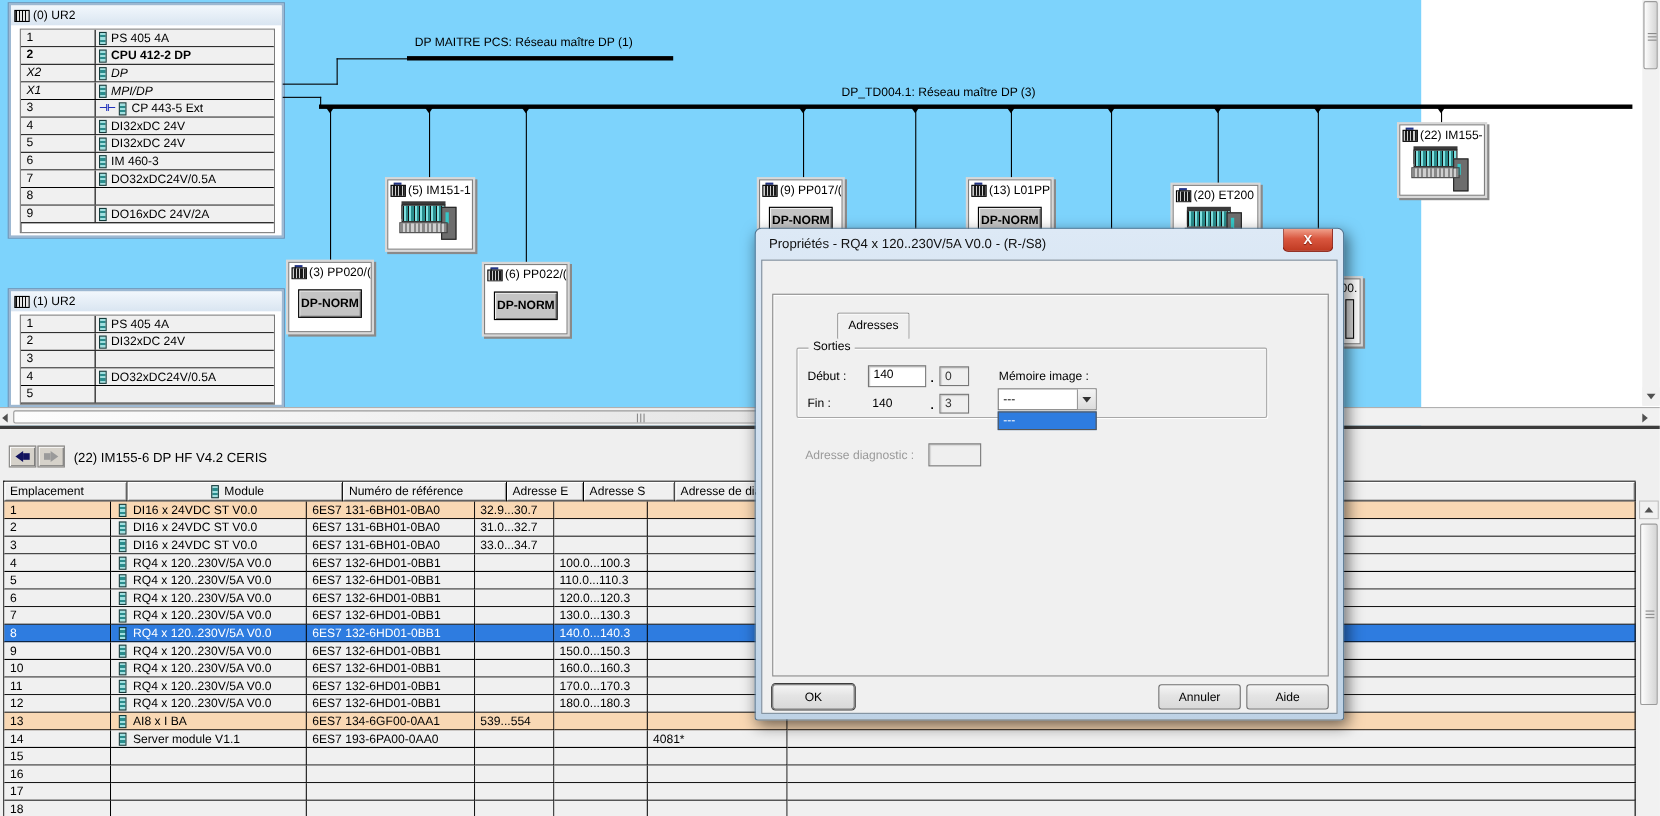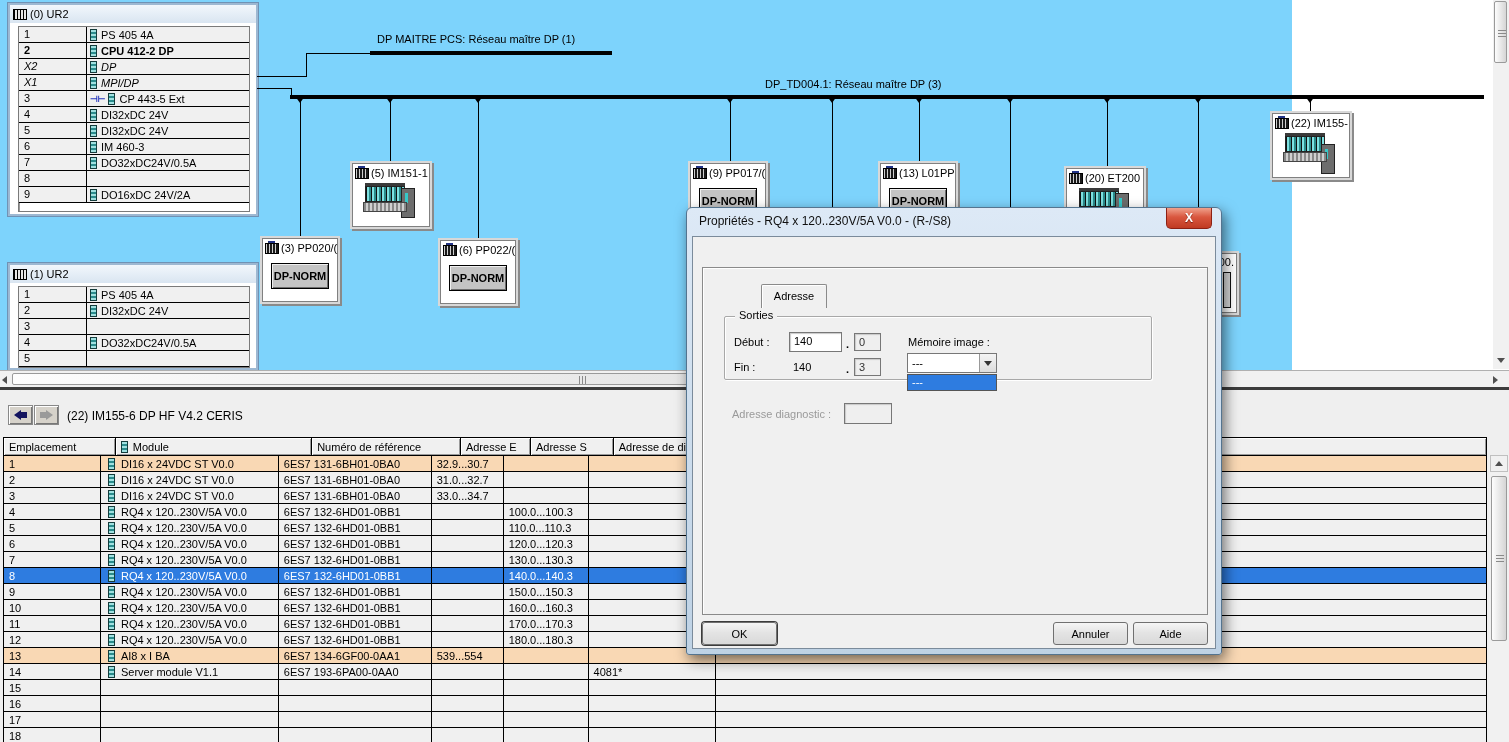--- a/index.html
+++ b/index.html
@@ -384,21 +384,21 @@
         <span class="arrowR-bar"></span>
         <span class="arrowR"></span>
       </div>
     <div class="bp-title">(22)  IM155-6 DP HF V4.2 CERIS</div>
 
     <div class="modtable">
       <div class="hrow" id="theader">
           <div class="hcell" style="width: 115px;">
             <span>Emplacement</span>
           </div>
-          <div class="hcell" style="width: 202px;">
+          <div class="hcell" style="width: 202px; justify-content: center;">
             <span class="mod-icon"></span>
             <span>Module</span>
           </div>
           <div class="hcell" style="width: 153px;">
             <span>Numéro de référence</span>
           </div>
           <div class="hcell" style="width: 72px;">
             <span>Adresse E</span>
           </div>
           <div class="hcell" style="width: 85px;">
@@ -851,21 +851,21 @@
           <span class="grip-v" style="top:78px;left:4px;"></span>
         </div>
     </div>
   </div>
 
   <div class="dialog">
     <div class="dlg-title">Propriétés - RQ4 x 120..230V/5A V0.0 - (R-/S8)</div>
     <div class="dlg-close">X</div>
     <div class="dlg-body">
       <div class="tab" style="left:9px;width:59px;">Général</div>
-      <div class="tab active" style="left:68px;width:66px;">Adresse</div>
+      <div class="tab active" style="left:68px;width:66px;">Adresses</div>
       <div class="tab" style="left:135px;width:83px;">Identification</div>
       <div class="tab" style="left:219px;width:75px;">Paramètres</div>
 
       <div class="tabpage">
         <div class="groupbox">
           <span class="grouplabel">Sorties</span>
         </div>
         <div class="flabel" style="left:31px;top:68px;">Début :</div>
         <div class="tbox" style="left:86px;top:64px;width:53px;height:20px;">140</div>
         <div class="dot" style="left:143px;top:70px;">.</div>

